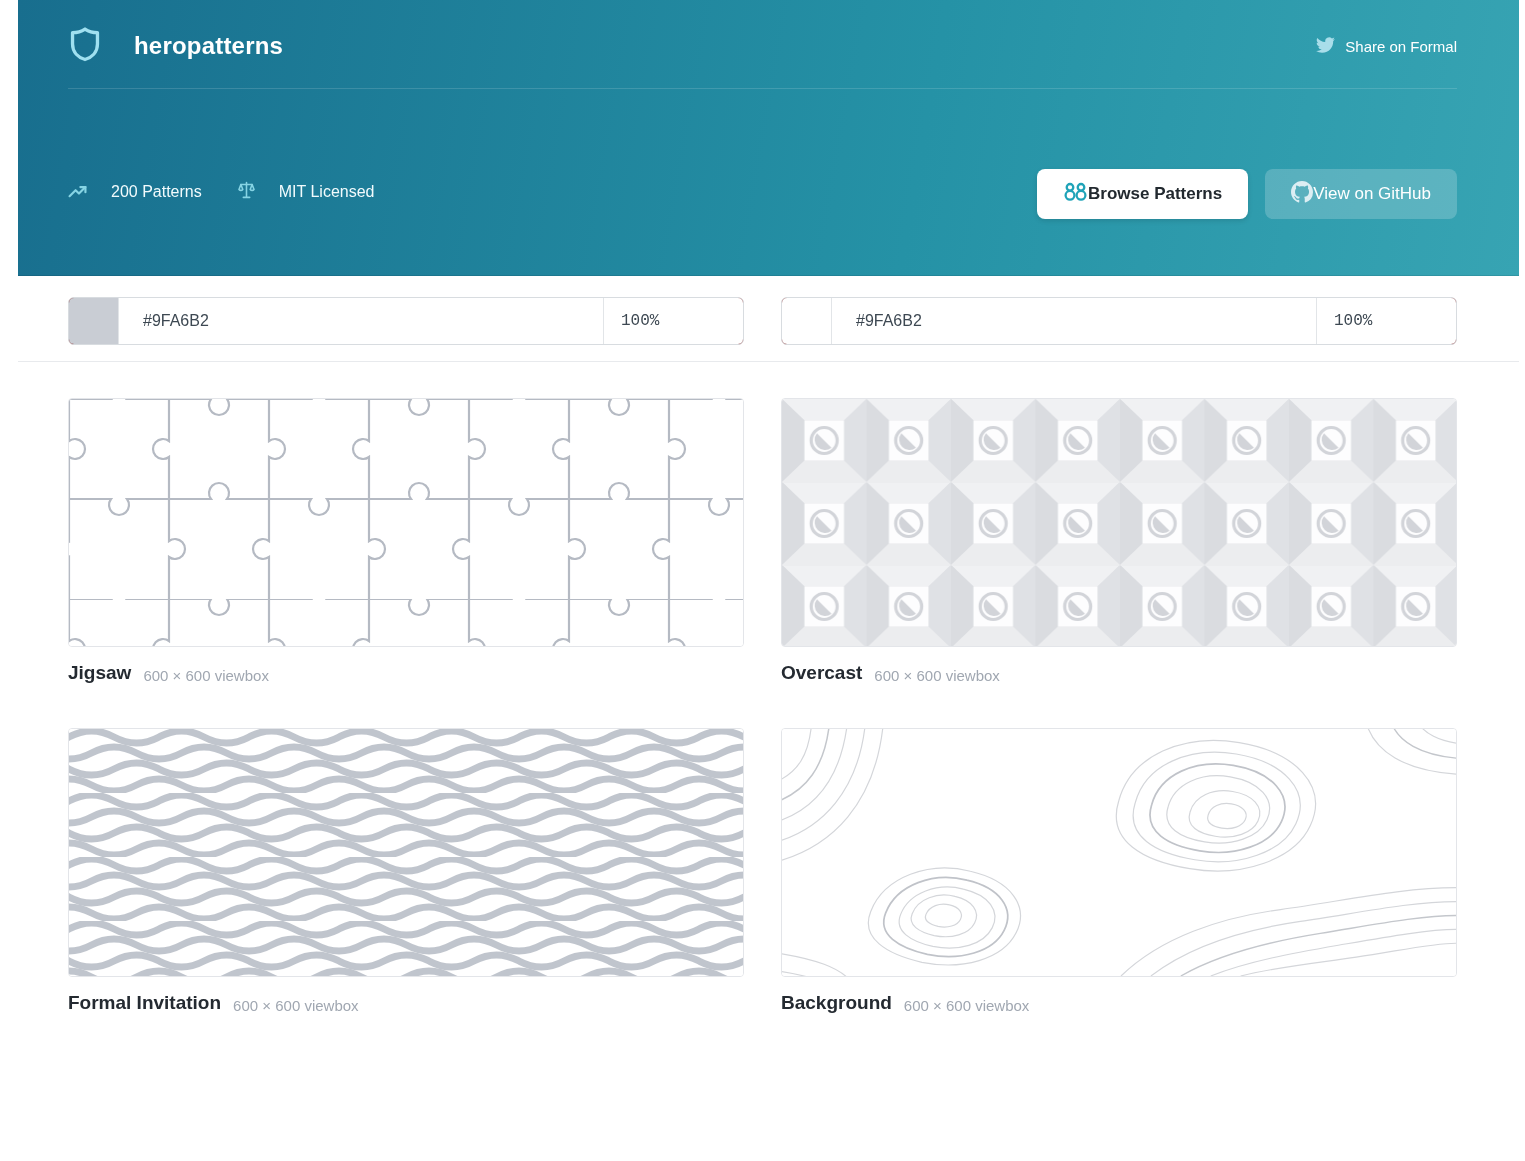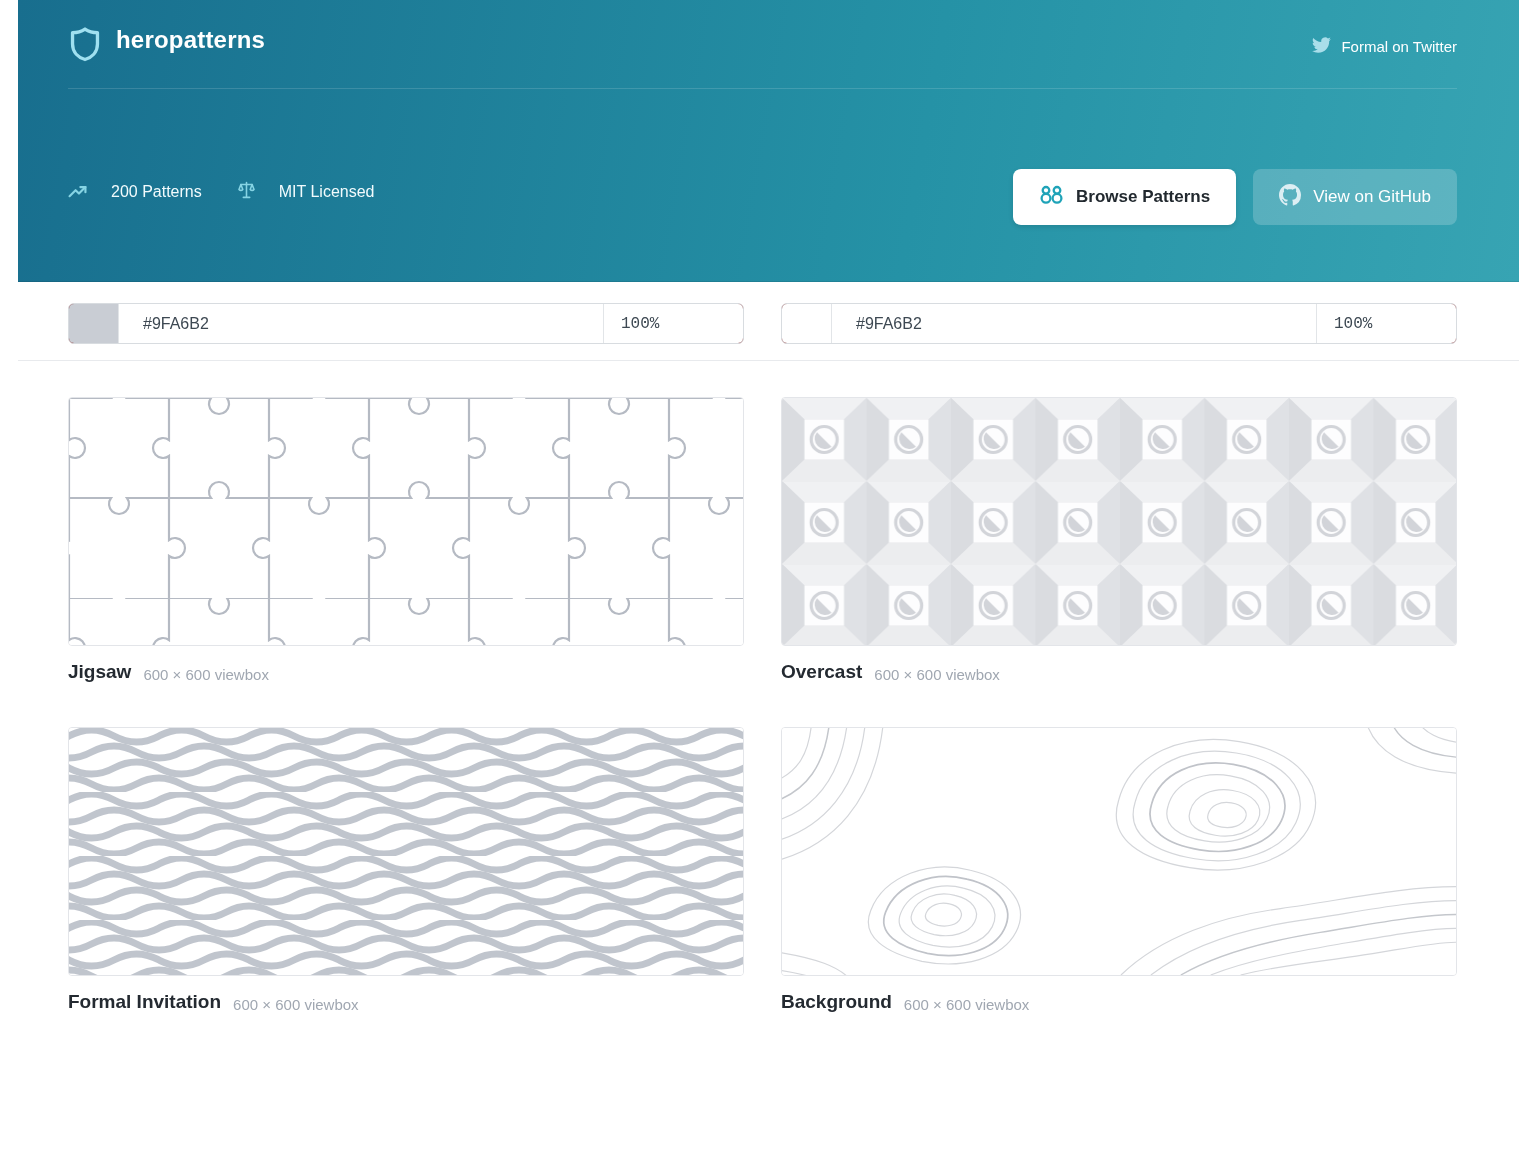--- a/index.html
+++ b/index.html
@@ -6,46 +6,46 @@
   html,body { background:#ffffff; font-family:"Liberation Sans", sans-serif; }
   body { width:1525px; min-height:1161px; }
 
   .page { padding-left:18px; padding-right:6px; }
 
   
   .hero { background:linear-gradient(100deg,#186e8e 0%,#2592a6 60%,#37a4b3 100%);
           padding:0 62px 56px 50px; border-bottom:1px solid rgba(0,0,0,0.08); }
   .topbar { display:flex; align-items:center; justify-content:space-between;
             padding:26px 0 22px 0; border-bottom:1px solid rgba(255,255,255,0.14); }
-  .brand { display:flex; gap:14px; }
+  .brand { display:flex; align-items:center; gap:32px; }
   .brand-name { color:#ffffff; font-size:24px; font-weight:700; letter-spacing:0.2px; }
   .share { display:flex; align-items:center; gap:10px; color:#ffffff; font-size:15px;
            cursor:pointer; }
 
   .hero-main { display:flex; justify-content:space-between; align-items:flex-start;
                margin-top:58px; }
   .headline { font-size:37px; line-height:1.16; font-weight:600; letter-spacing:-0.3px; }
   .headline .l1 { color:#ffffff; display:block; }
   .headline .l2 { color:#a5e3f0; display:block; }
   .stats { display:flex; align-items:center; gap:36px; margin-top:34px; }
   .stat { display:flex; align-items:center; gap:24px; color:#f2fbfd; font-size:16px; }
 
   .hero-actions { display:flex; gap:17px; margin-top:22px; }
-  .btn { display:flex; align-items:center; gap:12px; height:56px; padding:0 26px;
+  .btn { display:flex; align-items:center; height:50px; padding:0 26px;
          border:none; border-radius:8px; font-size:17px; font-weight:600;
          font-family:"Liberation Sans", sans-serif; cursor:pointer; }
   .btn-browse { background:#ffffff; color:#22292f; box-shadow:0 2px 5px rgba(0,0,0,0.12); }
   .btn-github { background:rgba(255,255,255,0.20); color:#ffffff; font-weight:500; }
 
   
   .controls { padding:21px 0 16px 0; margin:0 62px 0 50px;
               display:grid; grid-template-columns:1fr 1fr; column-gap:37px; }
   .controls-wrap { border-bottom:1px solid #e8eaed; }
   .ctl-label { font-size:15px; color:#3d4852; margin-bottom:10px; }
-  .input-group { display:flex; height:41px; border:1px solid #d8dce0; border-radius:6px;
+  .input-group { display:flex; height:48px; border:1px solid #d8dce0; border-radius:6px;
                  background:#7f1d1d; overflow:hidden; }
   .swatch { width:50px; flex:0 0 50px; border-right:1px solid #e2e5e8; cursor:pointer; }
   .hex-input { flex:1; border:none; outline:none; padding:0 24px; font-size:16px;
                color:#3d4852; font-family:"Liberation Sans", sans-serif; min-width:0; }
   .pct-input { width:140px; flex:0 0 140px; border:none; outline:none;
                border-left:1px solid #e2e5e8; padding:0 17px; font-size:16px;
                color:#3d4852; font-family:Liberation Mono, monospace; }
 
   
   .grid { margin:0 62px 0 50px; padding:36px 0 50px 0;
@@ -71,21 +71,21 @@
           </svg>
         </span>
         <span class="brand-name">heropatterns</span>
       </div>
       <div class="share">
         <span>
           <svg width="19" height="16" viewBox="0 0 24 20" fill="#a9deea">
             <path d="M23.9 2.57a10 10 0 0 1-2.82.77A4.96 4.96 0 0 0 23.25.62c-.95.55-2 .96-3.13 1.18A4.92 4.92 0 0 0 11.74 6.3C7.64 6.1 4.02 4.13 1.6 1.16A4.82 4.82 0 0 0 .93 3.64c0 1.71.87 3.21 2.19 4.1a4.9 4.9 0 0 1-2.23-.62v.06a4.92 4.92 0 0 0 3.95 4.83 5 5 0 0 1-2.21.08 4.94 4.94 0 0 0 4.6 3.42A9.87 9.87 0 0 1 .12 17.6 14 14 0 0 0 7.68 19.8c9.05 0 14-7.5 14-13.99 0-.21 0-.42-.02-.63a9.94 9.94 0 0 0 2.24-2.61z"></path>
           </svg>
         </span>
-        <span>Formal on Twitter</span>
+        <span>Share on Formal</span>
       </div>
     </div>
 
     <div class="hero-main">
       <div>
         <div class="stats">
           <div class="stat">
             <span>
               <svg width="19" height="17" viewBox="0 0 16 15" fill="none" stroke="#86d4e4" stroke-width="1.9" stroke-linecap="round" stroke-linejoin="round">
                 <polyline points="1,12.5 6.3,7.2 9.3,10.2 15,4.5"></polyline>

